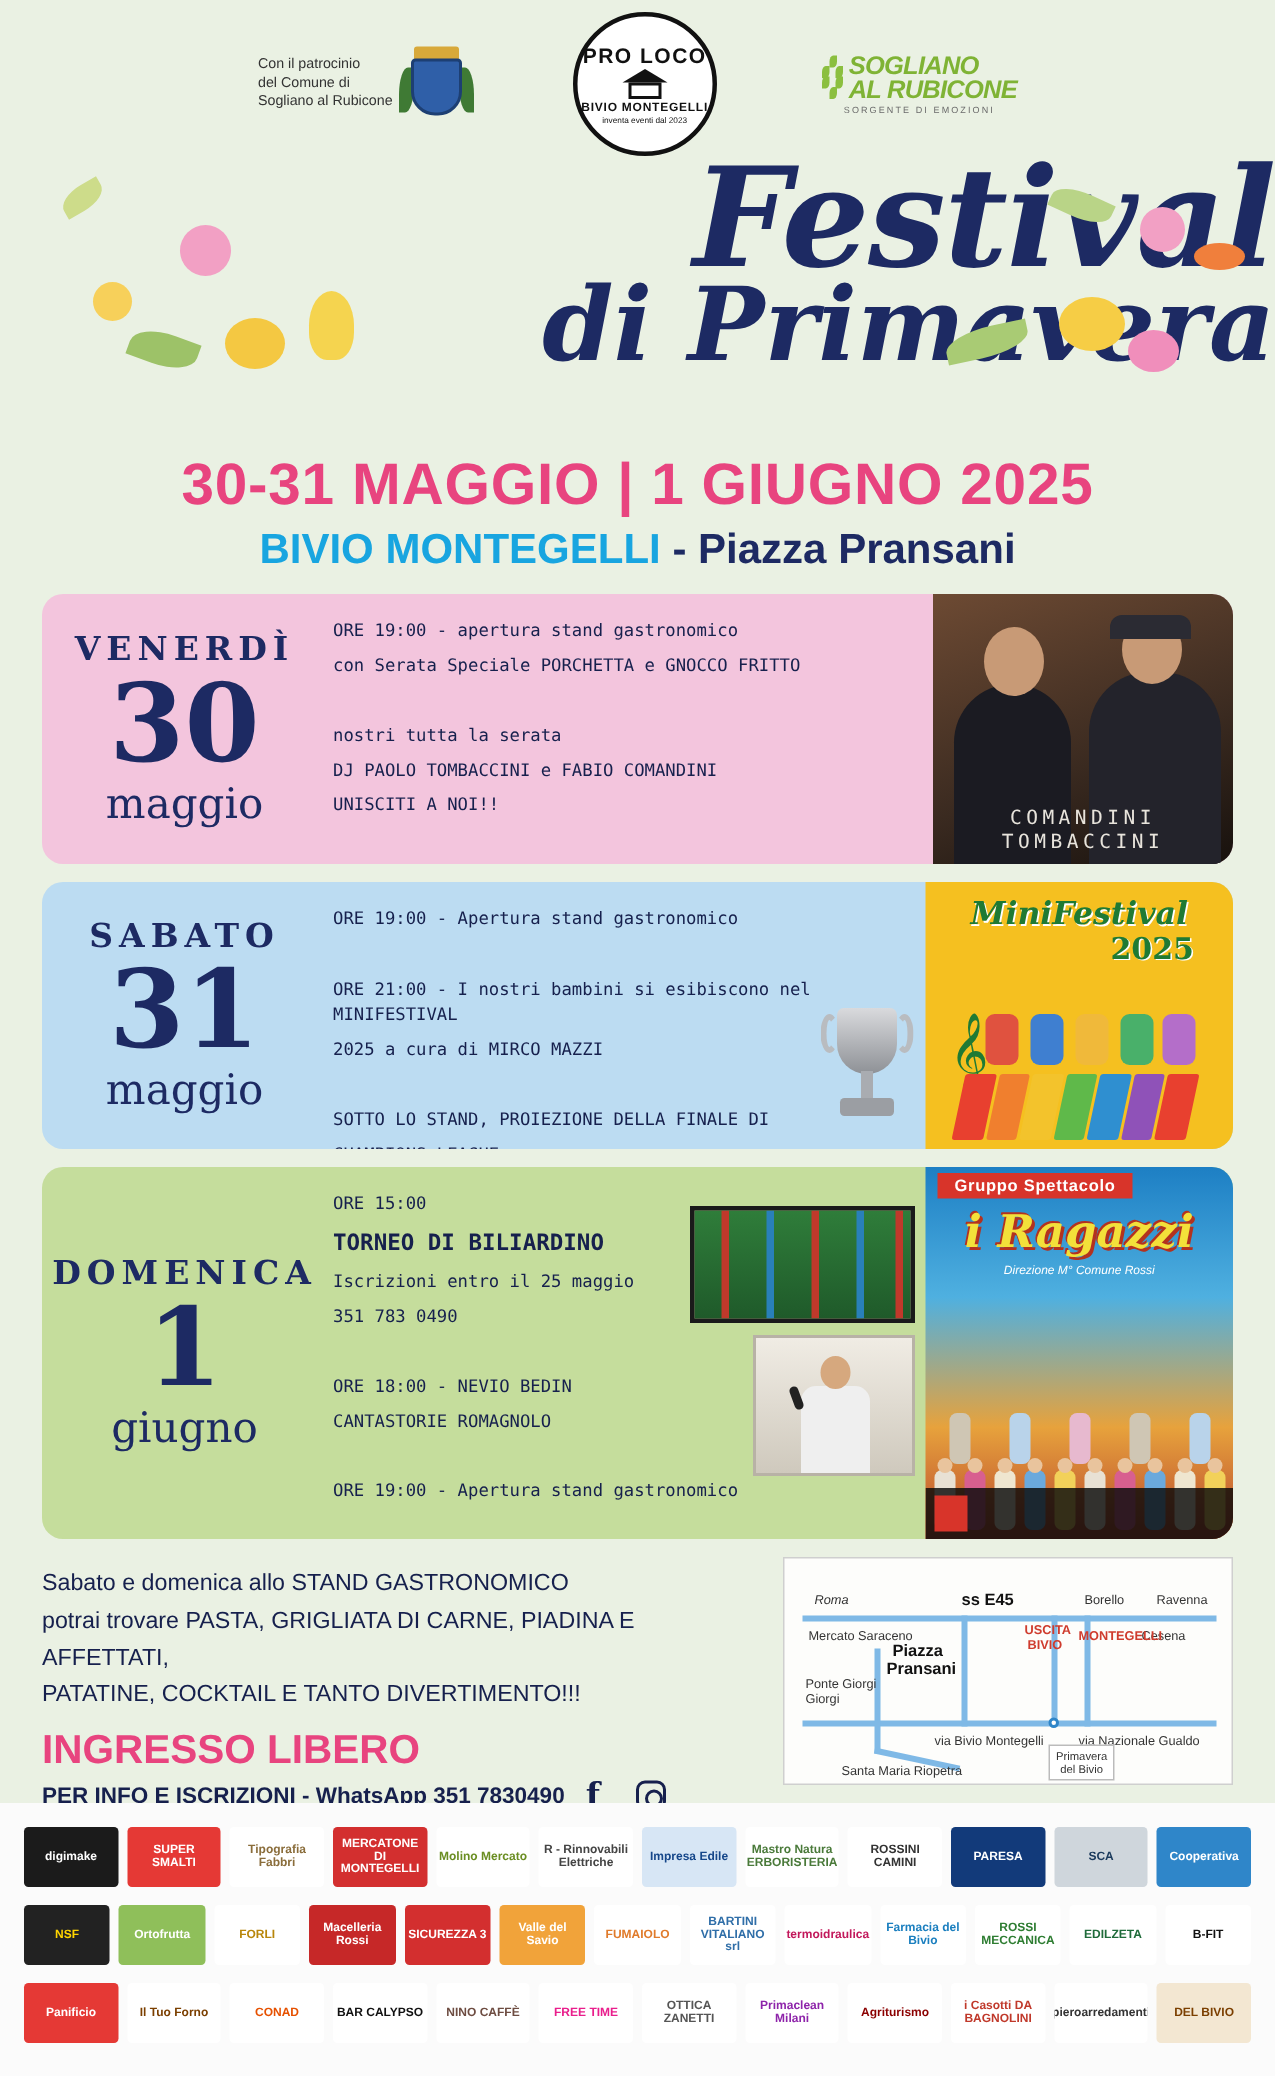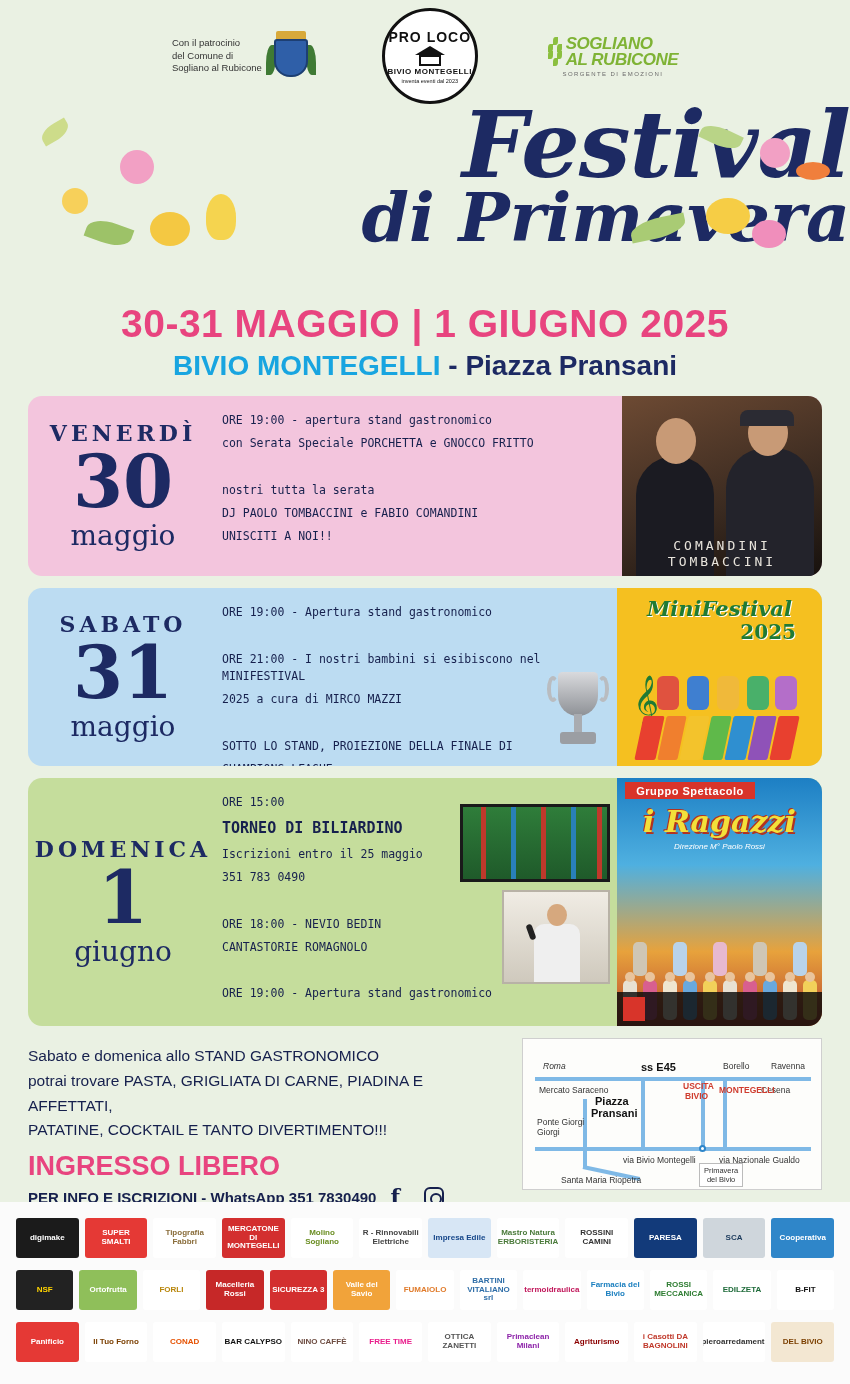--- a/index.html
+++ b/index.html
@@ -608,21 +608,21 @@
       <div class="cantastorie" style="left:auto;right:212px;top:112px;">
         <div class="man"></div>
           <div class="head"></div>
           <div class="mic"></div>
       </div>
 
       <div class="sun-right">
         <div class="ragazzi">
           <div class="banner">Gruppo Spettacolo</div>
           <div class="logo">i Ragazzi</div>
-          <div class="sub">Direzione M° Paolo Rossi</div>
+          <div class="sub">Direzione M° Comune Rossi</div>
           <div class="crowd">
             <i style="left:6px;background:#e8e1d4"></i>
               <b style="left:8px;bottom:44px"></b>
             <i style="left:26px;background:#d85f8f"></i>
               <b style="left:28px;bottom:44px"></b>
             <i style="left:46px;background:#efe6d0"></i>
               <b style="left:48px;bottom:44px"></b>
             <i style="left:66px;background:#6aa9dd"></i>
               <b style="left:68px;bottom:44px"></b>
             <i style="left:86px;background:#f2d15a"></i>
@@ -702,21 +702,21 @@
       </div>
     </div>
   </div>
 
   <div class="sponsors">
     <div class="sp-row">
       <div class="sp" style="background:#1b1b1b;color:#fff">digimake</div>
       <div class="sp" style="background:#e53935;color:#fff">SUPER SMALTI</div>
       <div class="sp" style="color:#8a6d3b">Tipografia Fabbri</div>
       <div class="sp" style="background:#d32f2f;color:#fff">MERCATONE DI MONTEGELLI</div>
-      <div class="sp" style="color:#6b8e23">Molino Sogliano</div>
+      <div class="sp" style="color:#6b8e23">Molino Mercato</div>
       <div class="sp" style="color:#444">R - Rinnovabili Elettriche</div>
       <div class="sp" style="background:#d7e6f5;color:#16478a">Impresa Edile</div>
       <div class="sp" style="color:#4a7a3a">Mastro Natura ERBORISTERIA</div>
       <div class="sp" style="color:#333">ROSSINI CAMINI</div>
       <div class="sp" style="background:#123a7a;color:#fff">PARESA</div>
       <div class="sp" style="background:#cfd6dc;color:#1b3a5c">SCA</div>
       <div class="sp" style="background:#2f86c9;color:#fff">Cooperativa</div>
     </div>
     <div class="sp-row">
       <div class="sp" style="background:#222;color:#ffd400">NSF</div>

